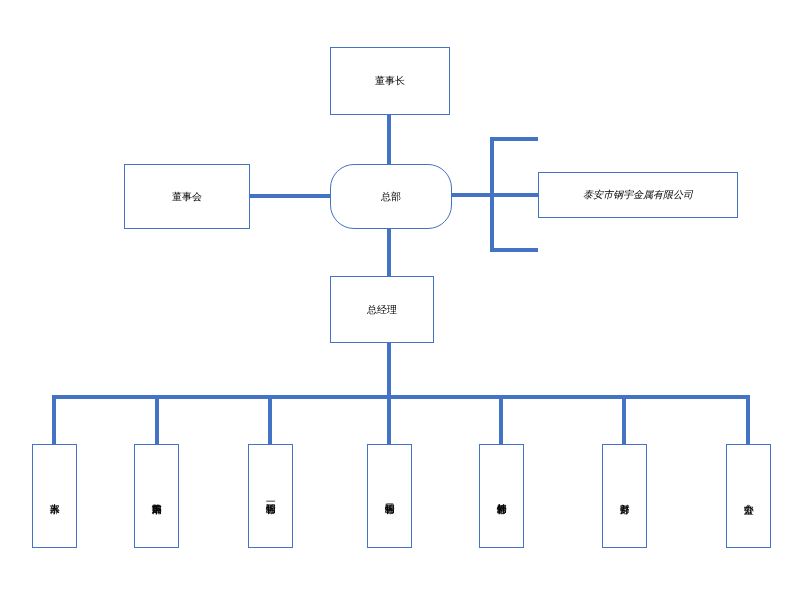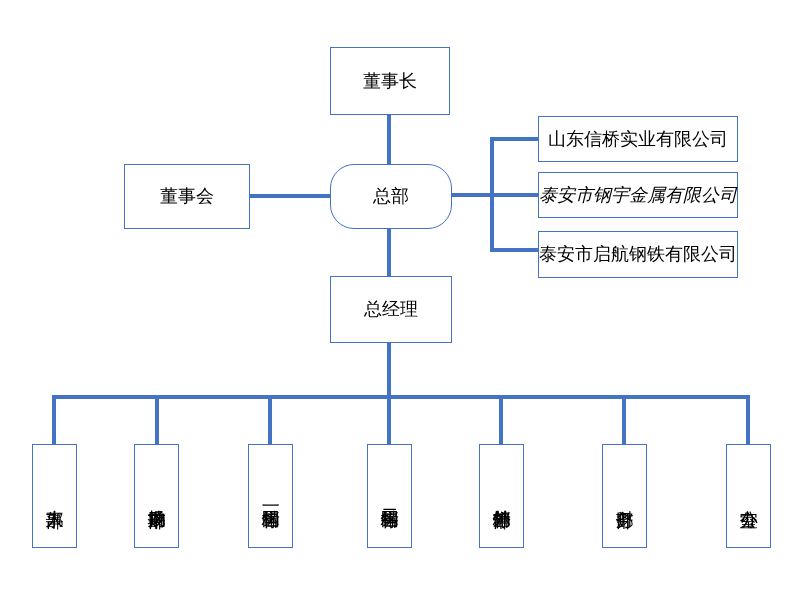--- a/index.html
+++ b/index.html
@@ -21,21 +21,21 @@
     overflow:hidden;
   }
   .box{
     position:absolute;
     box-sizing:border-box;
     border:1.5px solid var(--border);
     background:var(--bg);
     display:flex;
     align-items:center;
     justify-content:center;
-    font-size:18px;
+    font-size:10px;
     color:var(--text);
     text-align:center;
     line-height:1.35;
   }
   .vbox{
     writing-mode:vertical-rl;
     text-orientation:upright;
   }
   .line{
     position:absolute;
@@ -63,27 +63,25 @@
   <div class="line" style="left:499px;top:397px;width:4px;height:48px;"></div>
   <div class="line" style="left:622px;top:397px;width:4px;height:48px;"></div>
   <div class="line" style="left:746px;top:397px;width:4px;height:48px;"></div>
 
   <div class="box" style="left:330px;top:47px;width:120px;height:68px;">董事长</div>
 
   <div class="box" style="left:124px;top:164px;width:126px;height:65px;font-family:Liberation Serif, serif;">董事会</div>
 
   <div class="box" style="left:330px;top:164px;width:122px;height:65px;border-radius:24px;">总部</div>
 
-  <div class="box" style="left:538px;top:116px;width:200px;height:46px;">山东信桥实业有限公司</div>
 
   <div class="box" style="left:538px;top:172px;width:200px;height:46px;font-style:italic;">泰安市钢宇金属有限公司</div>
 
-  <div class="box" style="left:538px;top:231px;width:200px;height:47px;">泰安市启航钢铁有限公司</div>
 
-  <div class="box" style="left:330px;top:276px;width:122px;height:67px;">总经理</div>
+  <div class="box" style="left:330px;top:276px;width:104px;height:67px;">总经理</div>
 
   <div class="box vbox" style="left:32px;top:444px;width:45px;height:104px;">人事部</div>
 
   <div class="box vbox" style="left:134px;top:444px;width:45px;height:104px;">采购市场部</div>
 
   <div class="box vbox" style="left:248px;top:444px;width:45px;height:104px;">国标销售一</div>
 
   <div class="box vbox" style="left:367px;top:444px;width:45px;height:104px;">国标销售二</div>
 
   <div class="box vbox" style="left:479px;top:444px;width:45px;height:104px;">外标销售部</div>

